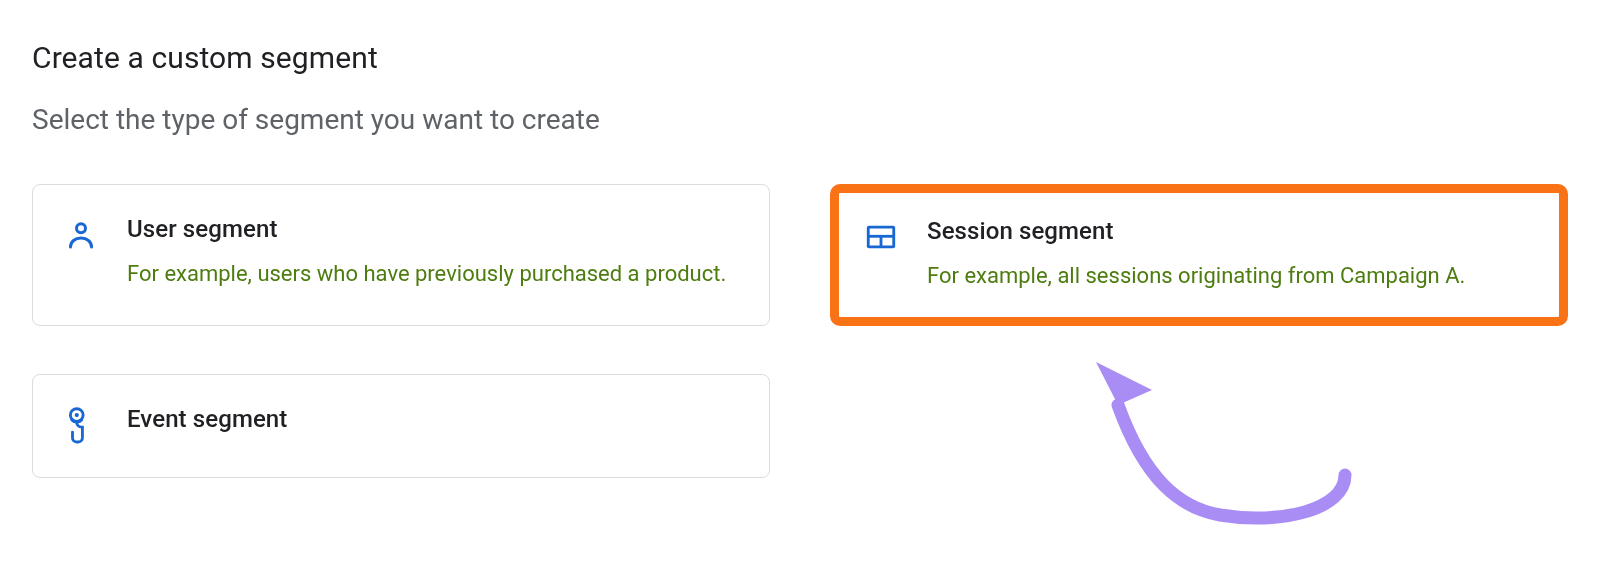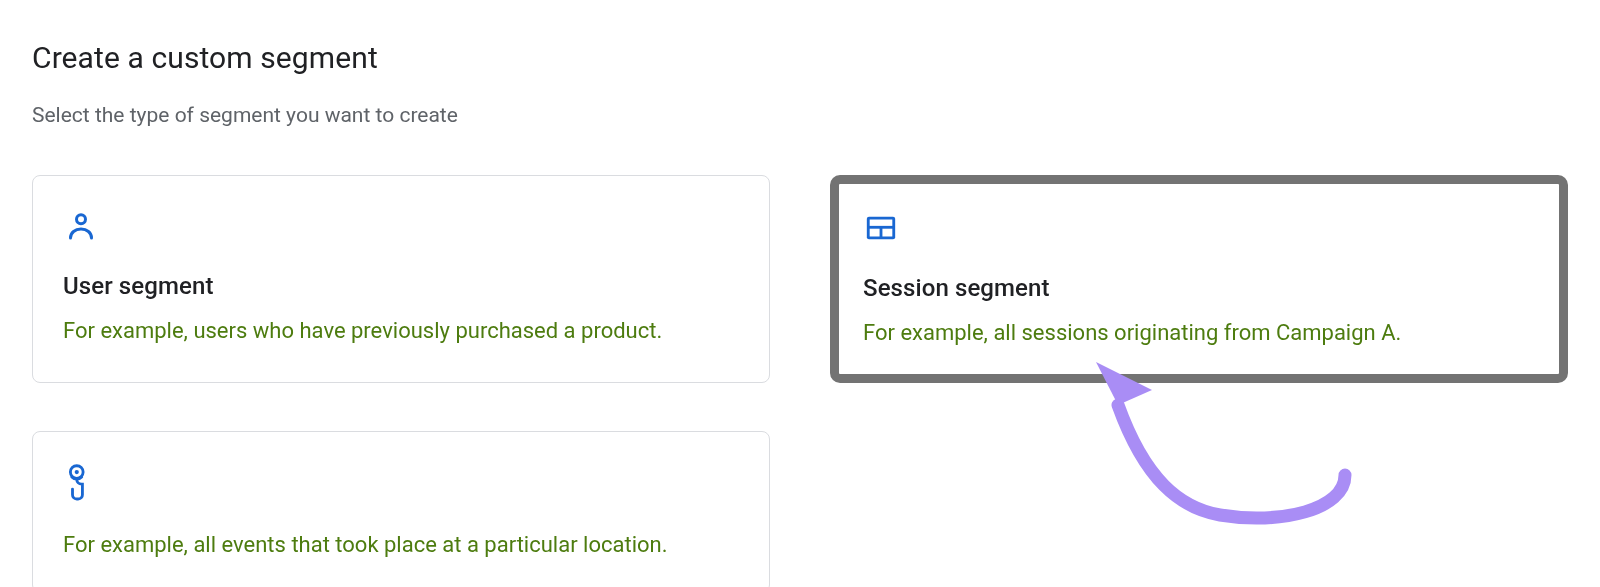--- a/index.html
+++ b/index.html
@@ -16,45 +16,44 @@
     position: relative;
   }
   .header-title {
     font-size: 30px;
     font-weight: 400;
     color: #202124;
     margin-bottom: 28px;
     letter-spacing: 0.1px;
   }
   .header-subtitle {
-    font-size: 21px;
+    font-size: 28px;
     color: #5f6368;
     font-weight: 400;
     margin-bottom: 48px;
   }
   .cards-grid {
     display: grid;
     grid-template-columns: 1fr 1fr;
     column-gap: 60px;
     row-gap: 48px;
     max-width: 1540px;
   }
   .card {
     border: 1px solid #dadce0;
     border-radius: 8px;
     padding: 30px 36px 30px 30px;
     display: flex;
     align-items: flex-start;
     gap: 28px;
     background: #ffffff;
     cursor: pointer;
-    flex-direction: column;
   }
   .card-highlighted {
-    border: 9px solid #737373;
+    border: 9px solid #f97316;
     border-radius: 10px;
     padding: 24px 30px 24px 24px;
   }
   .card-icon {
     flex-shrink: 0;
     width: 36px;
     height: 36px;
     display: flex;
     align-items: center;
     justify-content: center;
@@ -124,21 +123,21 @@
   <div class="card">
     <div class="card-icon">
       <svg width="34" height="38" viewBox="0 0 24 26" fill="none">
         <path d="M9 2 L9 11 C9 13 10.5 14.5 12.5 14.5 L13 14.5 L13 22 C13 23.5 12 25 10 25 L9 25 C7 25 6 23.5 6 22 L6 18" stroke="#1967d2" stroke-width="2" stroke-linecap="round" fill="none"></path>
         <circle cx="9" cy="6" r="4.5" fill="#ffffff" stroke="#1967d2" stroke-width="2"></circle>
         <circle cx="9" cy="6" r="1.5" fill="#1967d2"></circle>
         <path d="M5.5 9.5 C5.5 9.5 7 11 9 11 C11 11 12.5 9.5 12.5 9.5" stroke="#1967d2" stroke-width="2" stroke-linecap="round" fill="none"></path>
       </svg>
     </div>
     <div class="card-content">
-      <div class="card-description">For example, all events that took place at a particular location.</div>
+      <div class="card-title">Event segment</div>
     </div>
   </div>
 
 </div>
 
 <svg class="annotation-arrow" viewBox="0 0 270 200">
   <path d="M 255 135 C 255 170 190 185 130 175 C 90 168 55 140 28 65" stroke="#a98df5" stroke-width="13" fill="none" stroke-linecap="round"></path>
   <path d="M 28 65 L 6 22 L 62 50 Z" fill="#a98df5"></path>
 </svg>
 

